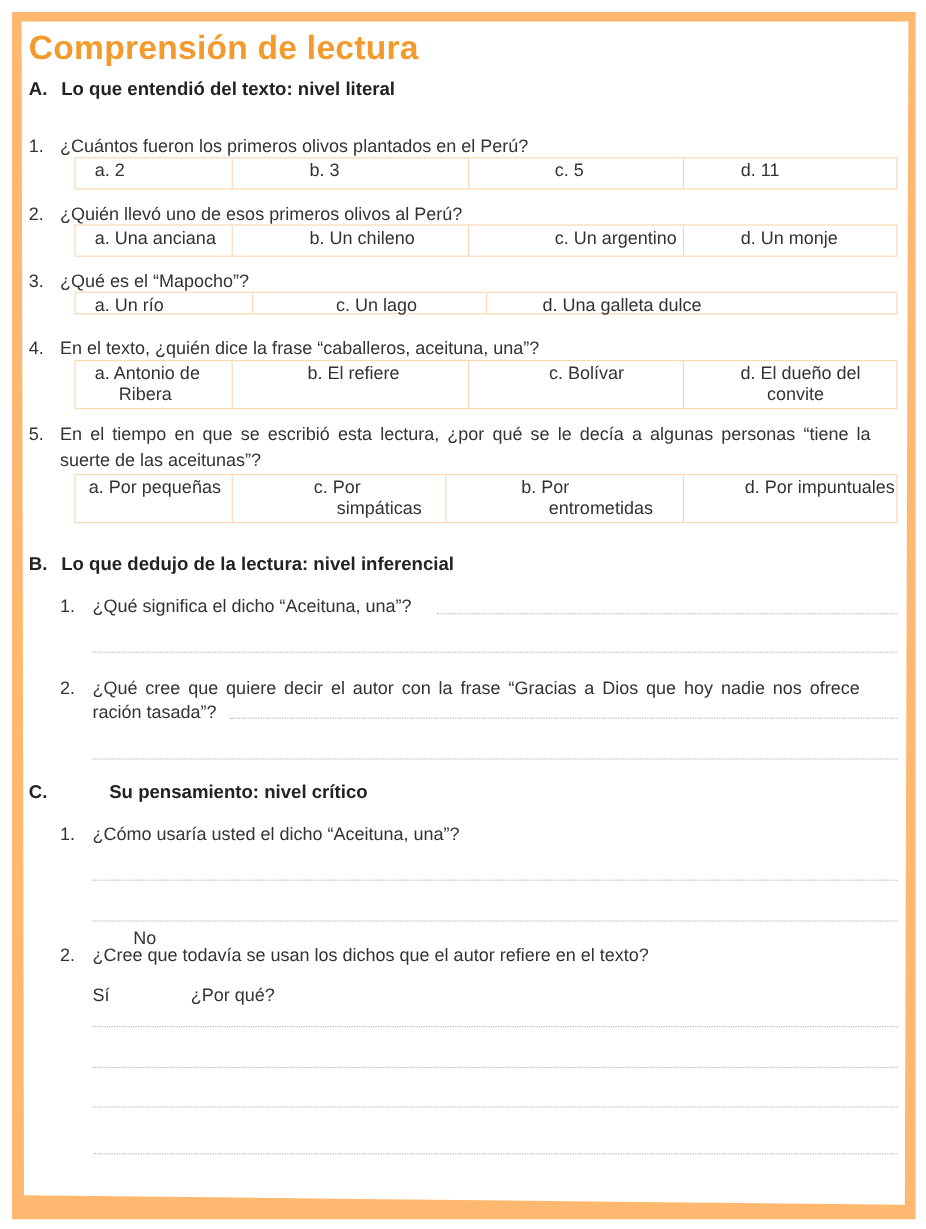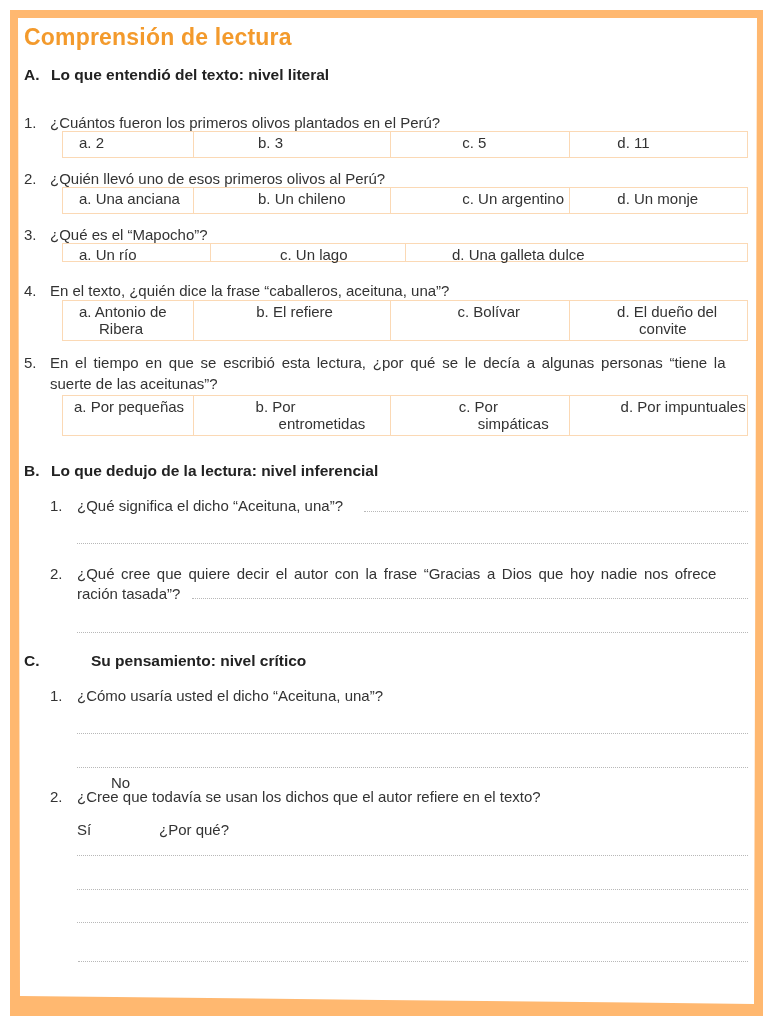--- a/index.html
+++ b/index.html
@@ -1,20 +1,20 @@
 <!DOCTYPE html>
 <html><head>
 <meta charset="utf-8">
 <style>
   html, body { margin:0; padding:0; background:#fff; }
   body { width:772px; height:1024px; position:relative; overflow:hidden;
          font-family:"Liberation Sans", "DejaVu Sans", sans-serif; color:#333; }
   .frame { position:absolute; left:0; top:0; width:772px; height:1024px; }
   .abs { position:absolute; white-space:nowrap; }
-  .title { left:24px; top:24px; font-size:23px; font-weight:bold; color:#f39a2c; letter-spacing:0.2px; }
+  .title { left:24px; top:24px; font-size:28px; font-weight:bold; color:#f39a2c; letter-spacing:0.2px; }
   .sec { font-size:15.5px; font-weight:bold; color:#222; }
   .q { font-size:15px; color:#333; }
   .table { position:absolute; left:62px; width:686px; display:flex; border:1px solid #fbd9b5; box-sizing:border-box;gap:24px; }
   .cell { border-right:1px solid #fbd9b5; box-sizing:border-box; font-size:15px; color:#333; padding-top:2px; line-height:17px; }
   .cell:last-child { border-right:none; }
   .c1 { width:148px; } .c2 { width:193px; } .c3 { width:171px; } .c4 { width:172px; }
   .dots { position:absolute; height:0; border-top:1px dotted #b8b8b8; }
 </style>
 </head>
 <body>
@@ -73,27 +73,27 @@
   </div>
 </div>
 
 <div class="abs q" style="left:24px;top:354px;">5.</div>
 <div class="abs q" style="left:50px;top:354px;word-spacing:2.6px;">En el tiempo en que se escribió esta lectura, ¿por qué se le decía a algunas personas “tiene la</div>
 <div class="abs q" style="left:50px;top:375px;">suerte de las aceitunas”?</div>
 <div class="table" style="top:395px;height:41px;">
   <div class="cell c1" style="padding-left:11px;">
     <div>a. Por pequeñas</div>
   </div>
+  <div class="cell c3" style="padding-left:44px;">
+    <div>c.  Por</div>
+    <div style="padding-left:19px;">simpáticas</div>
+  </div>
   <div class="cell c2" style="padding-left:38px;">
     <div>b.  Por</div>
     <div style="padding-left:23px;">entrometidas</div>
-  </div>
-  <div class="cell c3" style="padding-left:44px;">
-    <div>c.  Por</div>
-    <div style="padding-left:19px;">simpáticas</div>
   </div>
   <div class="cell c4" style="padding-left:27px;">
     <div>d. Por impuntuales</div>
   </div>
 </div>
 
 <div class="abs sec" style="left:24px;top:462px;">B.</div>
 <div class="abs sec" style="left:51px;top:462px;">Lo que dedujo de la lectura: nivel inferencial</div>
 
 <div class="abs q" style="left:50px;top:497px;">1.</div>

